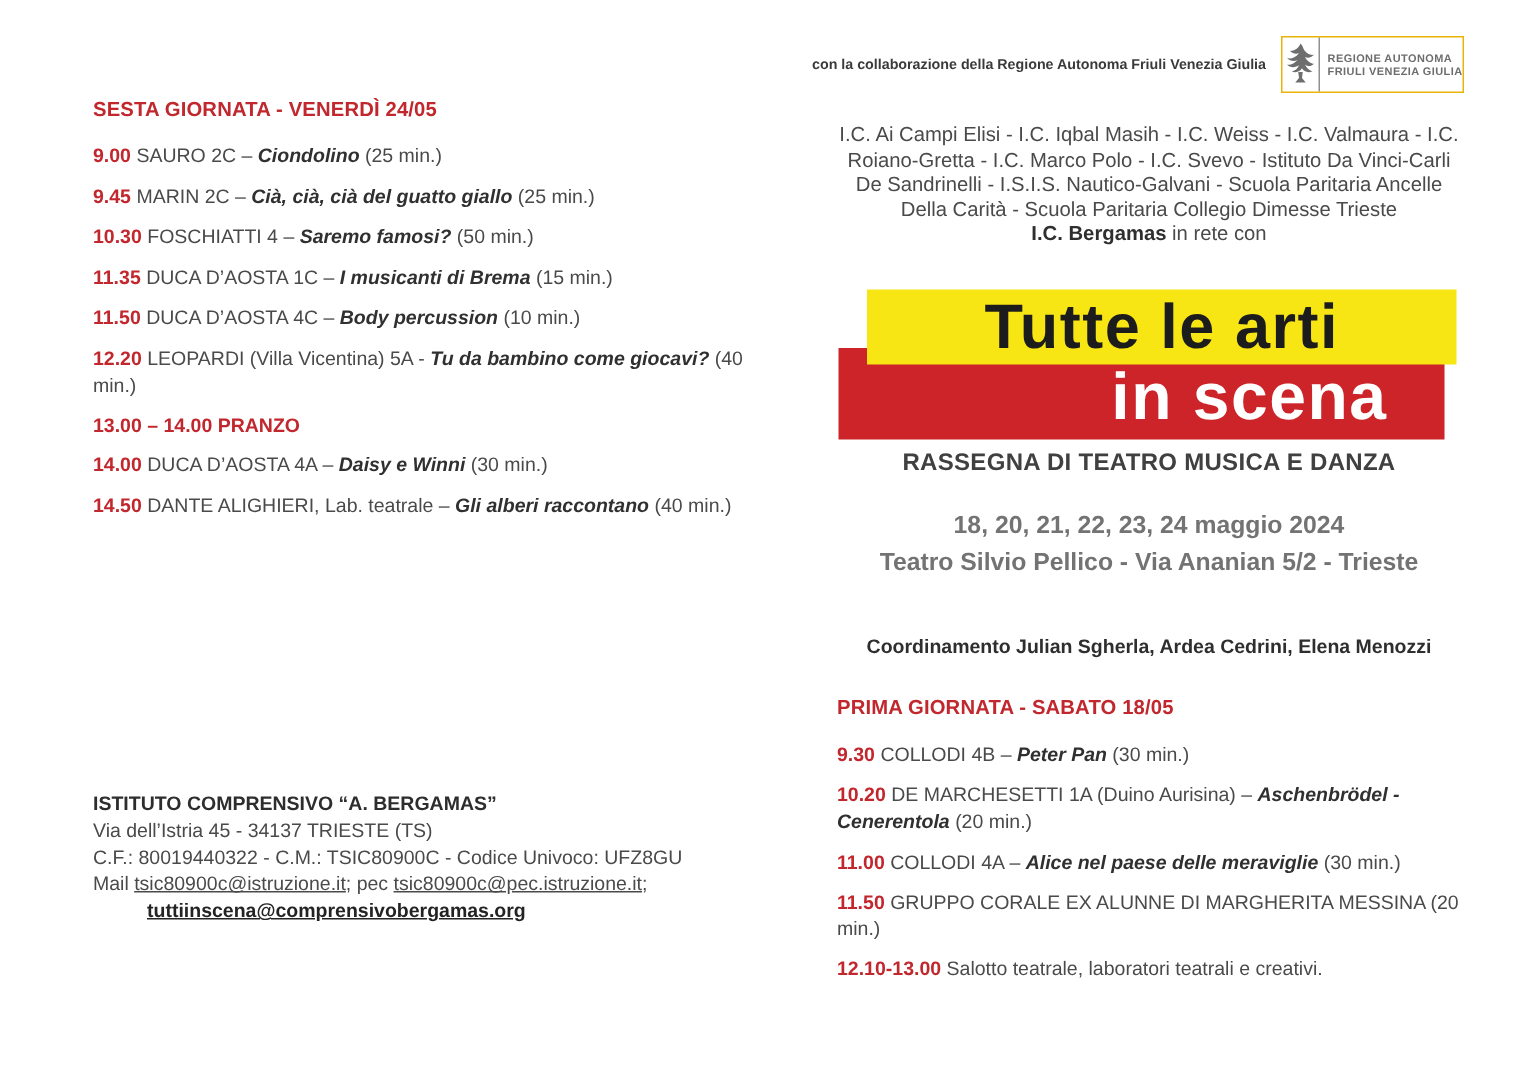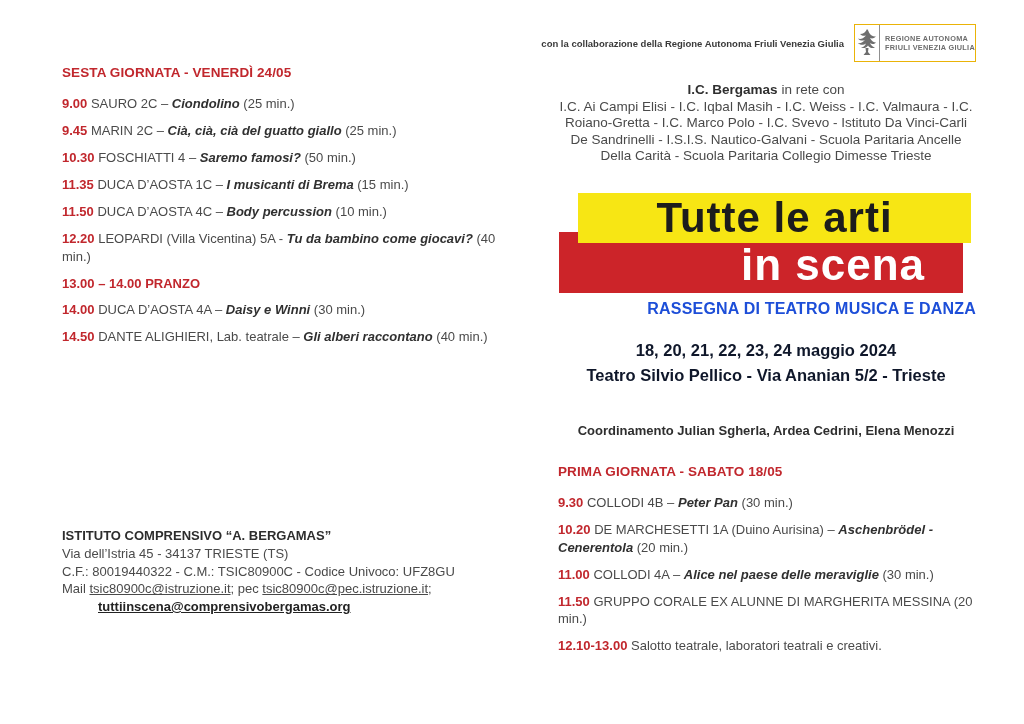--- a/index.html
+++ b/index.html
@@ -79,27 +79,27 @@
     letter-spacing:1px;
   }
   .banner-yellow {
     position:absolute; left:22px; top:0; width:393px; height:50px;
     background:#F7E614; z-index:2;
     text-align:center;
     font-size:42px; line-height:50px; font-weight:bold; color:#1c1c1c;
     letter-spacing:1px;
   }
   .rassegna {
-    position:absolute; top:300px; left:0; width:420px; text-align:right;
-    color:#1d4ed8; font-weight:bold; font-size:16px; letter-spacing:0.2px;
+    position:absolute; top:300px; left:0; width:420px; text-align:center;
+    color:#404040; font-weight:bold; font-size:16px; letter-spacing:0.2px;
     white-space:nowrap;
   }
   .dates {
     position:absolute; top:338px; left:0; width:420px; text-align:center;
-    font-weight:bold; color:#0f172a; font-size:16.5px; line-height:25px;
+    font-weight:bold; color:#737373; font-size:16.5px; line-height:25px;
     white-space:nowrap;
   }
   .coord {
     position:absolute; top:423px; left:0; width:420px; text-align:center;
     font-weight:bold; color:#2e2e2e; font-size:13px; white-space:nowrap;
   }
   .day1 { position:absolute; top:464px; left:2px; width:418px; }
 </style>
 </head>
 <body>
@@ -137,22 +137,22 @@
   <div class="name">ISTITUTO COMPRENSIVO “A. BERGAMAS”</div>
   <div>Via dell’Istria 45 - 34137 TRIESTE (TS)</div>
   <div>C.F.: 80019440322 - C.M.: TSIC80900C  - Codice Univoco: UFZ8GU</div>
   <div><span>Mail </span><span class="u">tsic80900c@istruzione.it</span><span>; pec </span><span class="u">tsic80900c@pec.istruzione.it</span><span>;</span></div>
   <div class="big-mail">tuttiinscena@comprensivobergamas.org</div>
 </div>
 
 <div class="right-col">
 
   <div class="network">
+    <div>I.C. Ai Campi Elisi - I.C. Iqbal Masih - I.C. Weiss - I.C. Valmaura - I.C. Roiano-Gretta - I.C. Marco Polo - I.C. Svevo - Istituto Da Vinci-Carli De Sandrinelli - I.S.I.S. Nautico-Galvani - Scuola Paritaria Ancelle Della Carità - Scuola Paritaria Collegio Dimesse Trieste</div>
     <div><span class="lead-bold">I.C. Bergamas</span><span> in rete con</span></div>
-    <div>I.C. Ai Campi Elisi - I.C. Iqbal Masih - I.C. Weiss - I.C. Valmaura - I.C. Roiano-Gretta - I.C. Marco Polo - I.C. Svevo - Istituto Da Vinci-Carli De Sandrinelli - I.S.I.S. Nautico-Galvani - Scuola Paritaria Ancelle Della Carità - Scuola Paritaria Collegio Dimesse Trieste</div>
   </div>
 
   <div class="banner">
     <div class="banner-red">in scena</div>
     <div class="banner-yellow">Tutte le arti</div>
   </div>
   <div class="rassegna">RASSEGNA DI TEATRO MUSICA E DANZA</div>
 
   <div class="dates">
     <div>18, 20, 21, 22, 23, 24 maggio 2024</div>

